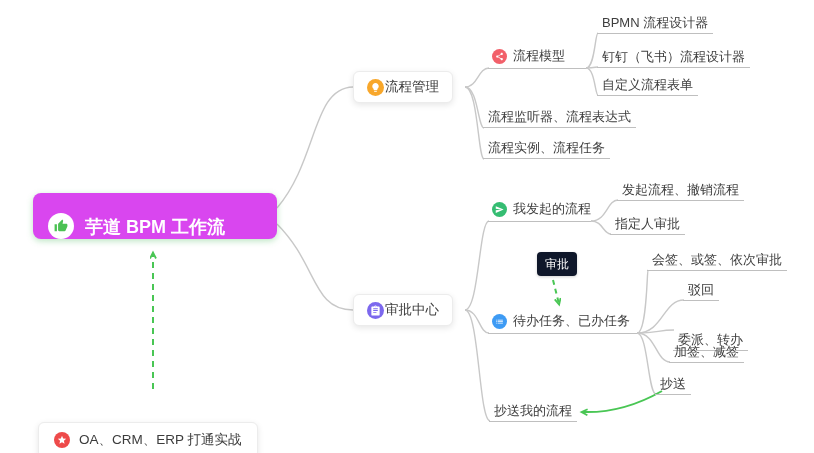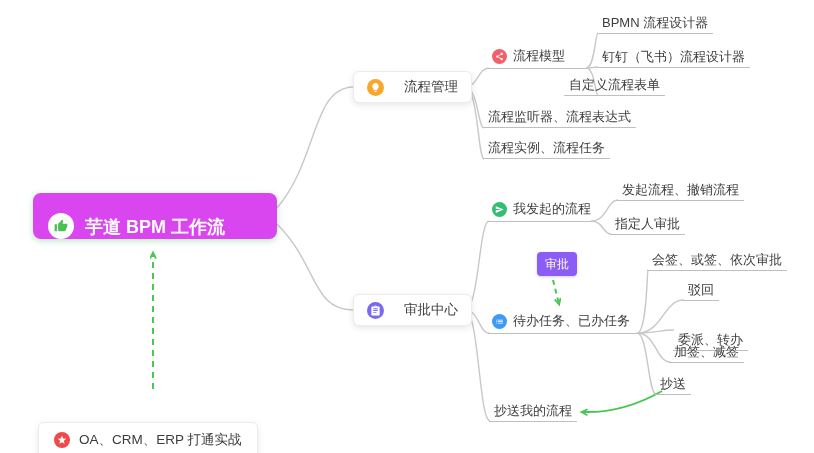--- a/index.html
+++ b/index.html
@@ -14,21 +14,21 @@
     position:absolute;left:33px;top:193px;width:244px;height:46px;box-sizing:border-box;
     background:#d946ef;border-radius:8px;display:flex;align-items:flex-end;gap:11px;
     padding:0 0 0 15px;color:#fff;font-size:18px;font-weight:600;
     box-shadow:0 2px 6px rgba(60,180,80,.35);cursor:pointer;white-space:nowrap;
   }
   .root-badge{width:26px;height:26px;background:#fff;border-radius:50%;
     display:flex;align-items:center;justify-content:center;flex:none;}
 
   
   .box{
-    position:absolute;height:32px;box-sizing:border-box;display:flex;align-items:center;gap:20px;
+    position:absolute;height:32px;box-sizing:border-box;display:flex;align-items:center;gap:1px;
     background:#fff;border:1px solid #ececec;border-radius:6px;
     box-shadow:0 2px 6px rgba(0,0,0,.10);padding:0 13px;
     font-size:13.5px;color:#3c3c3c;cursor:pointer;white-space:nowrap;
   }
   .note{
     position:absolute;left:38px;top:392px;height:36px;box-sizing:border-box;
     display:flex;align-items:center;gap:9px;background:#fff;border:1px solid #ececec;
     border-radius:6px;box-shadow:0 2px 6px rgba(0,0,0,.10);padding:0 15px;
     font-size:13.5px;color:#3c3c3c;cursor:pointer;white-space:nowrap;margin-top:30px;
   }
@@ -51,32 +51,32 @@
   .ci-16{width:16px;height:16px;}
   .ci-orange{background:#F8A72B}
   .ci-purple{background:#7C68EE}
   .ci-red{background:#F2606A}
   .ci-green{background:#35BD72}
   .ci-blue{background:#3E9BF4}
   .ci-star{background:#EE4A4A}
 
   
   .tag{
-    position:absolute;left:537px;top:252px;background:#8b5cf6;color:#fff;font-size:12px;
+    position:absolute;left:537px;top:252px;background:#0f172a;color:#fff;font-size:12px;
     line-height:1;padding:6px 8px;border-radius:4px;box-shadow:0 1px 3px rgba(0,0,0,.18);
     cursor:pointer;
   }
 
   
   .n-pm{left:353px;top:71px;}
   .n-ac{left:353px;top:294px;}
   .n-model{left:488px;top:46px;width:98px;}
   .n-bpmn{left:597px;top:14px;}
   .n-ding{left:597px;top:48px;}
-  .n-custom{left:564px;top:76px;}
+  .n-custom{left:597px;top:76px;}
   .n-listener{left:483px;top:108px;}
   .n-instance{left:483px;top:139px;}
   .n-my{left:488px;top:199px;width:103px;}
   .n-initc{left:617px;top:181px;}
   .n-assign{left:610px;top:215px;}
   .n-todo{left:488px;top:311px;width:149px;}
   .n-counter{left:647px;top:251px;}
   .n-reject{left:683px;top:281px;}
   .n-delegate{left:673px;top:311px;margin-top:20px;}
   .n-addsign{left:669px;top:343px;}

